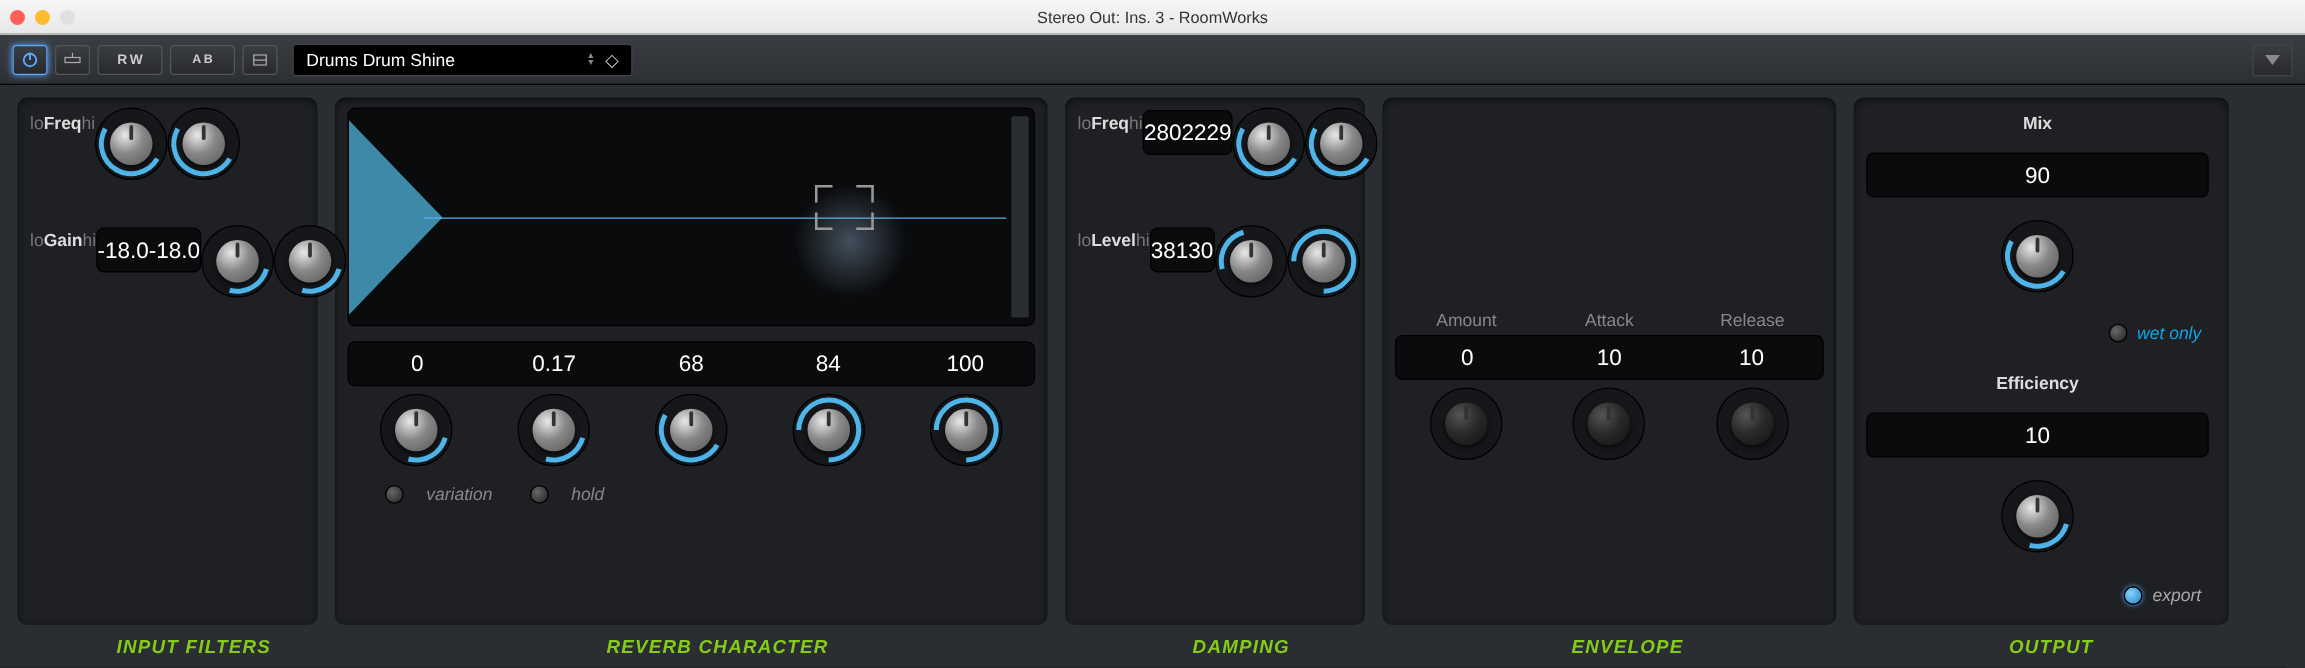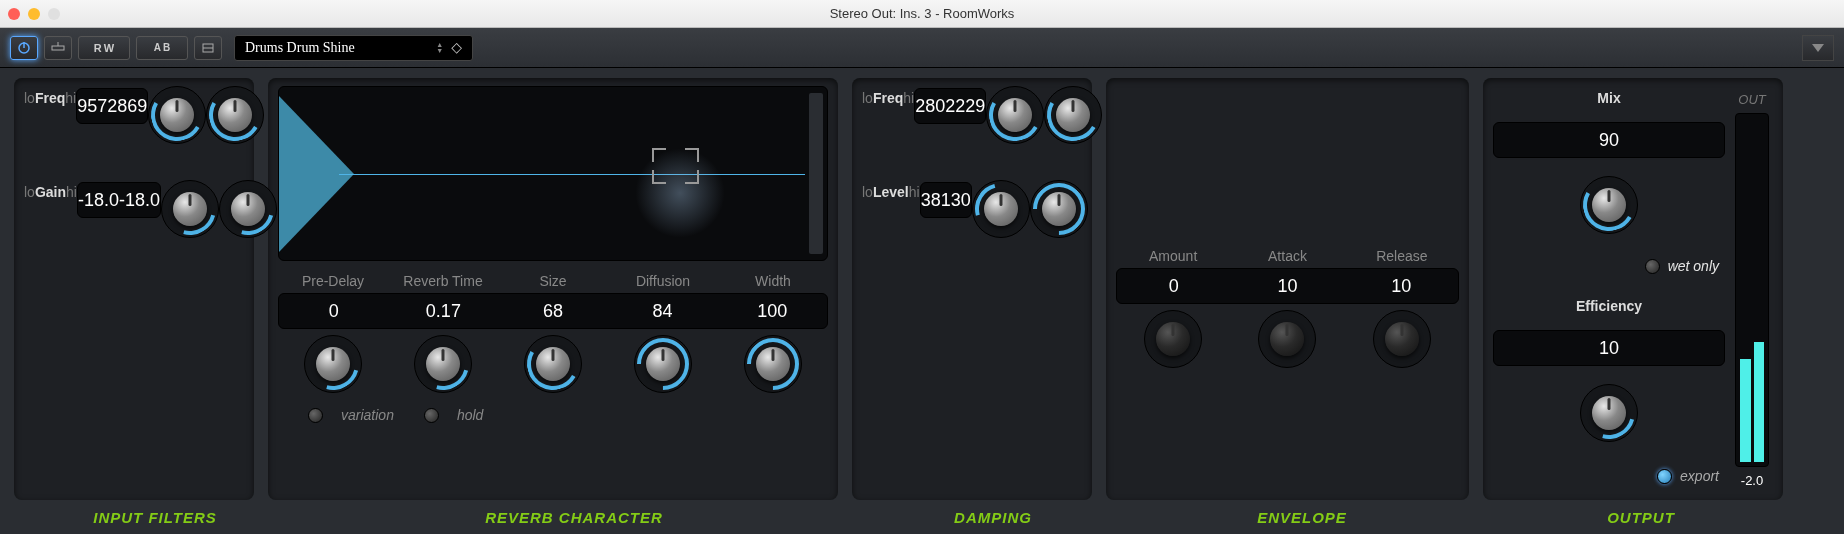--- a/index.html
+++ b/index.html
@@ -12,21 +12,21 @@
 .tl-red { background: #ff5f57; }
 .tl-yellow { background: #febc2e; }
 .tl-green { background: #e0e0e0; }
 .title-text { position: absolute; left: 50%; transform: translateX(-50%); color: #333; font-size: 13px; }
 
 
 .toolbar { height: 40px; background: linear-gradient(#3a3d42, #2c2f34); display: flex; align-items: center; padding: 0 10px; gap: 6px; border-bottom: 1px solid #000; }
 .tb-btn { width: 28px; height: 24px; background: linear-gradient(#3a3d42, #28292c); border: 1px solid #555; border-radius: 3px; display: flex; align-items: center; justify-content: center; color: #ccc; font-size: 11px; }
 .tb-btn.active { border-color: #5aa8ff; box-shadow: 0 0 6px #5aa8ff; color: #5aa8ff; }
 .tb-btn.double { width: 52px; gap: 2px; }
-.preset-selector { width: 239px; height: 26px; background: #000; border: 1px solid #444; border-radius: 3px; display: flex; align-items: center; padding: 0 10px; color: #fff; font-size: 14px; margin-left: 6px; justify-content: space-between; font-family: Liberation Serif, serif; }
+.preset-selector { width: 272px; height: 26px; background: #000; border: 1px solid #444; border-radius: 3px; display: flex; align-items: center; padding: 0 10px; color: #fff; font-size: 14px; margin-left: 6px; justify-content: space-between; }
 .preset-arrows { display: flex; flex-direction: column; font-size: 7px; line-height: 6px; color: #888; }
 .tb-spacer { flex: 1; }
 .tb-menu { width: 32px; height: 26px; background: linear-gradient(#3a3d42, #28292c); border: 1px solid #444; display: flex; align-items: center; justify-content: center; }
 
 
 .plugin-body { background: #2a2d32; height: 466px; padding: 10px 14px 0 14px; display: flex; flex-direction: column; }
 .sections { display: flex; gap: 14px; flex: 1; }
 .section { background: #1e2024; border-radius: 8px; padding: 8px 10px 12px 10px; display: flex; flex-direction: column; box-shadow: inset 0 2px 6px rgba(0,0,0,0.6); }
 
 
@@ -100,21 +100,21 @@
 
 
 .footer { display: flex; height: 34px; align-items: center; color: #84cc16; font-size: 15px; font-style: italic; font-weight: bold; letter-spacing: 1px; padding: 0 14px; }
 .footer div { text-align: center; }
 .foot-input { width: 254px; }
 .foot-reverb { width: 584px; }
 .foot-damping { width: 254px; }
 .foot-envelope { width: 364px; }
 .foot-output { width: 314px; }
 
-.wet-row { display: flex; align-items: center; justify-content: flex-end; gap: 8px; padding: 4px 6px 8px 0; color: #e5e5e5; font-size: 14px; font-style: italic; }
+.wet-row { display: flex; align-items: center; justify-content: flex-end; gap: 8px; padding: 4px 6px 8px 0; color: #0ea5e9; font-size: 14px; font-style: italic; }
 .export-row { display: flex; align-items: center; justify-content: flex-end; gap: 8px; padding: 6px 6px 0 0; color: #aaa; font-size: 14px; font-style: italic; }
 
 
 .input-group { display: flex; flex-direction: row; }
 .gap-v { height: 28px; }
 </style>
 </head>
 <body>
 
 <div class="titlebar">
@@ -173,24 +173,20 @@
 
 <div class="plugin-body">
   <div class="sections">
 
     <div class="section sec-input">
       <div class="input-group">
         <div class="label-row">
           <span class="side">lo</span>
           <span class="mid">Freq</span>
           <span class="side">hi</span>
-        </div>
-        <div class="value-display">
-          <span>957</span>
-          <span>2869</span>
         </div>
         <div class="knob-row">
           <div class="knob">
               <div class="knob-ring"></div>
               <div class="knob-arc"></div>
               <div class="knob-body"></div>
             </div>
           <div class="knob">
               <div class="knob-ring"></div>
               <div class="knob-arc"></div>
@@ -228,27 +224,20 @@
       <div class="reverb-viz">
         <div class="viz-shape"></div>
         <div class="viz-line"></div>
         <div class="viz-glow"></div>
         <div class="viz-bracket-tl"></div>
         <div class="viz-bracket-tr"></div>
         <div class="viz-bracket-bl"></div>
         <div class="viz-bracket-br"></div>
         <div class="viz-sidebar"></div>
       </div>
-      <div class="param-labels">
-        <span>Pre-Delay</span>
-        <span>Reverb Time</span>
-        <span>Size</span>
-        <span>Diffusion</span>
-        <span>Width</span>
-      </div>
       <div class="five-values">
         <span>0</span>
         <span>0.17</span>
         <span>68</span>
         <span>84</span>
         <span>100</span>
       </div>
       <div class="knob-row">
         <div class="knob">
             <div class="knob-ring"></div>
@@ -395,28 +384,20 @@
               <div class="knob-ring"></div>
               <div class="knob-arc min"></div>
               <div class="knob-body"></div>
             </div>
         </div>
         <div class="export-row">
           <div class="toggle-led on"></div>
           <span>export</span>
         </div>
       </div>
-      <div class="meter-col">
-        <div class="out-label">OUT</div>
-        <div class="meter-frame">
-          <div class="meter-bar"></div>
-          <div class="meter-bar b2"></div>
-        </div>
-        <div class="meter-value">-2.0</div>
-      </div>
     </div>
 
   </div>
 
   <div class="footer">
     <div class="foot-input">INPUT FILTERS</div>
     <div class="foot-reverb">REVERB CHARACTER</div>
     <div class="foot-damping">DAMPING</div>
     <div class="foot-envelope">ENVELOPE</div>
     <div class="foot-output">OUTPUT</div>

